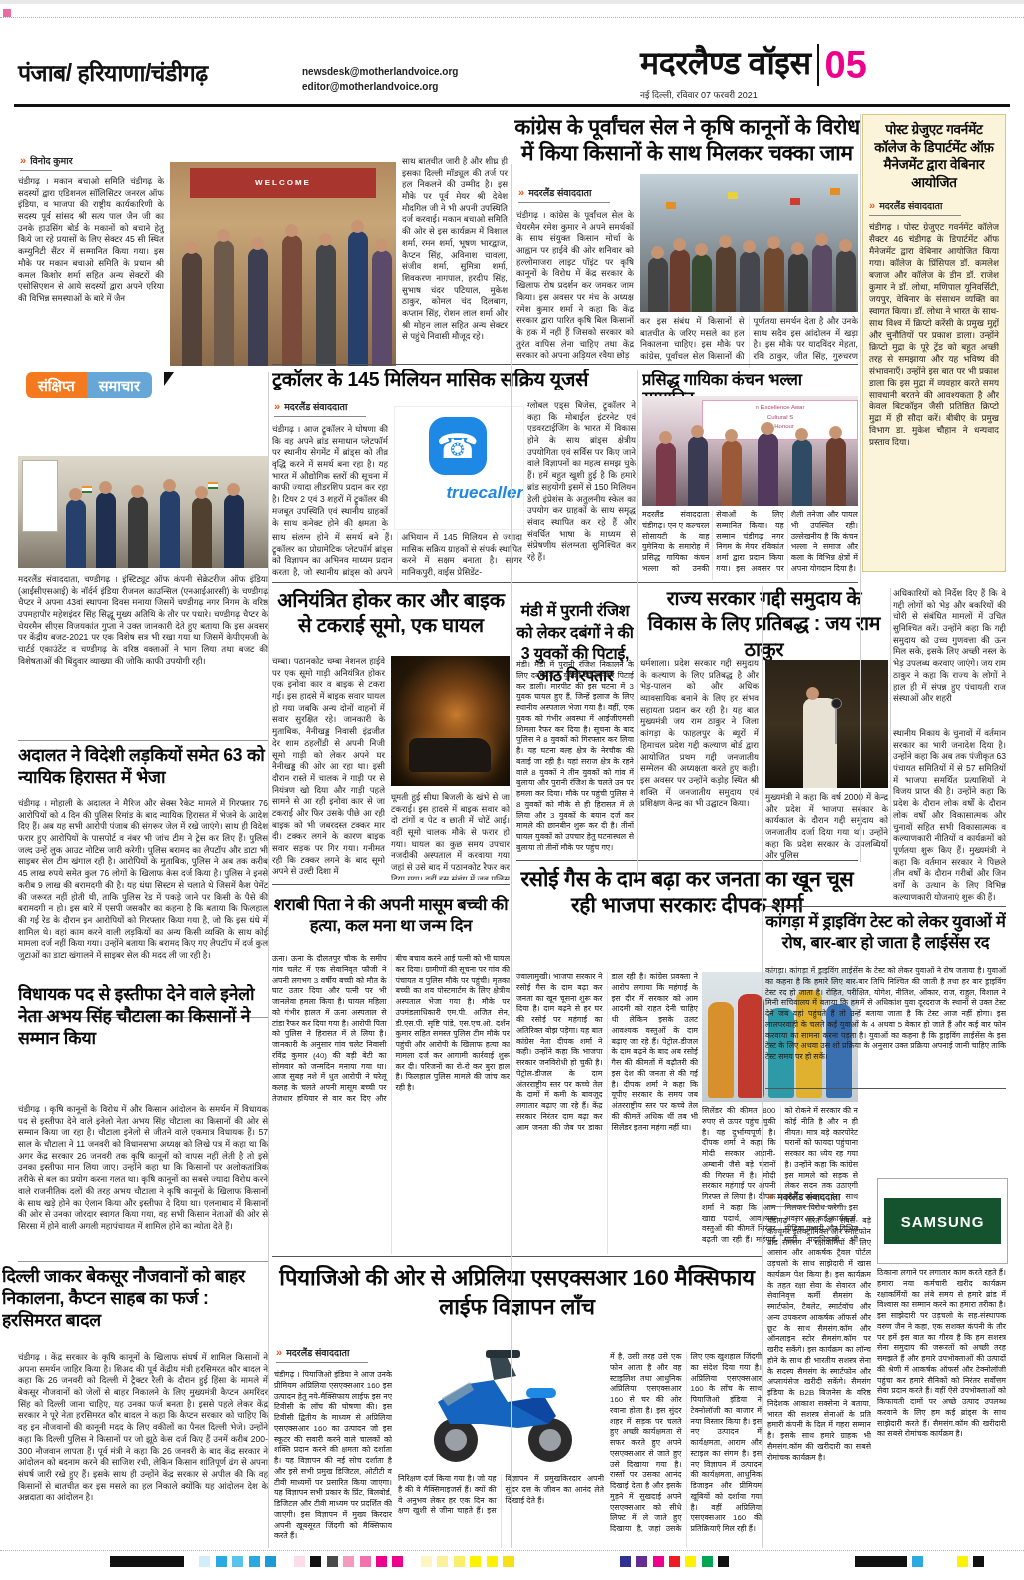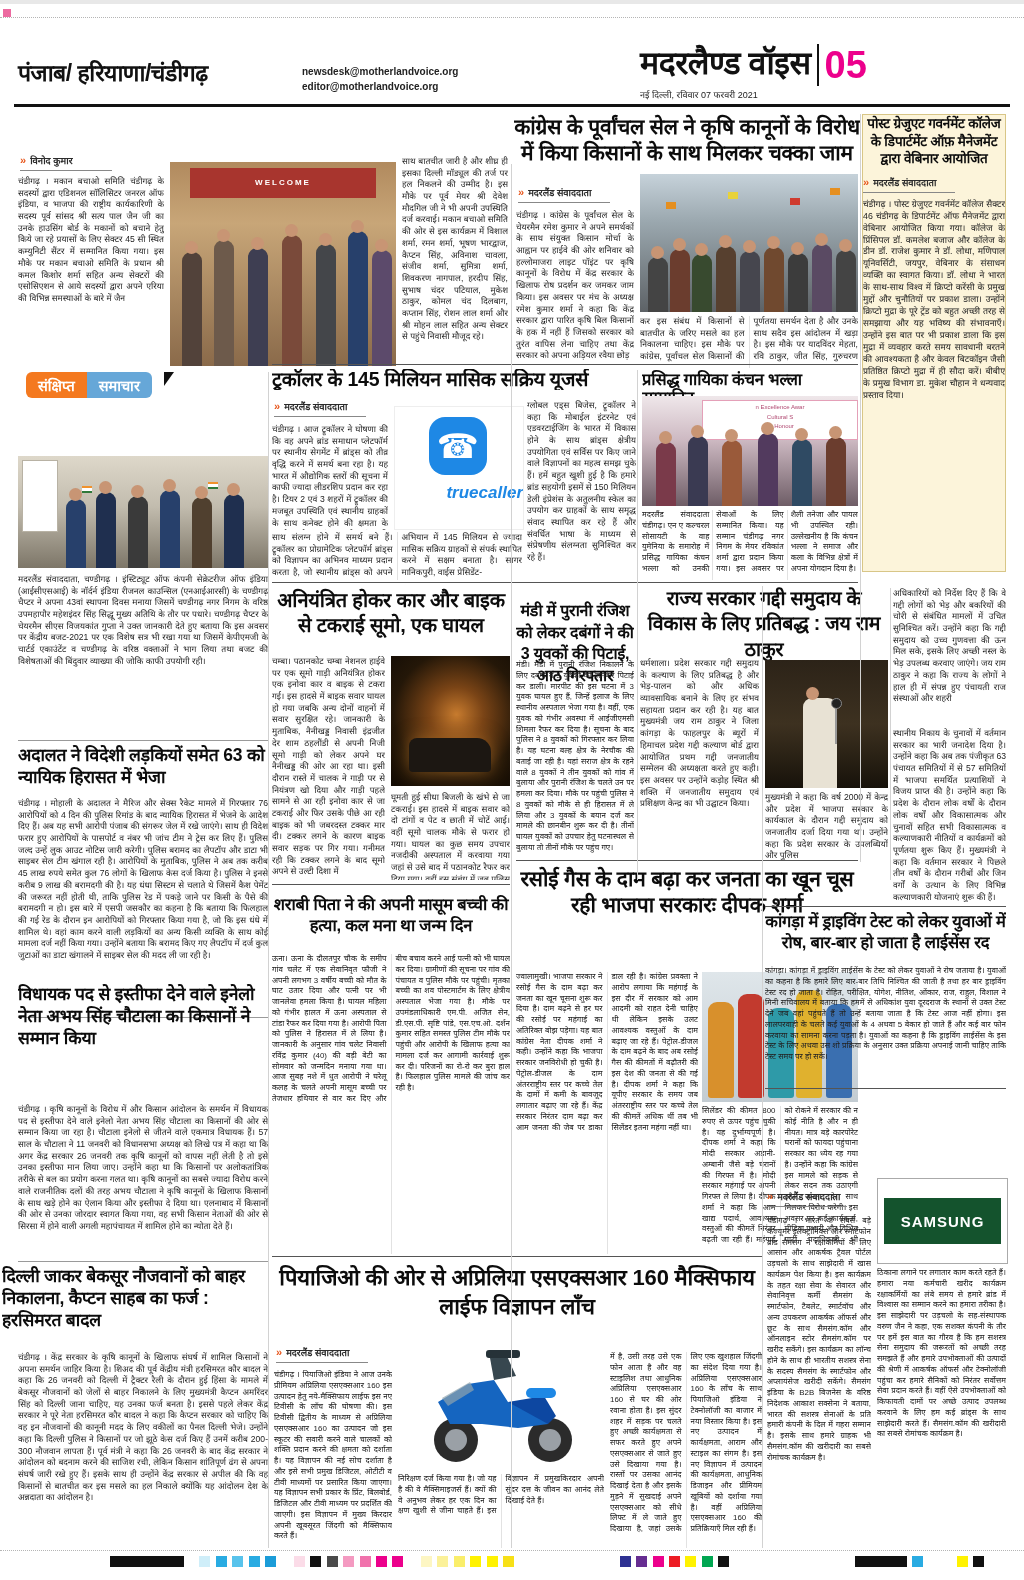--- a/index.html
+++ b/index.html
@@ -88,21 +88,21 @@
     <span class="p" style="left:148px;height:43%;background:#3c3c3c"></span>
     <span class="p" style="left:172px;height:49%;background:#5a4a63"></span>
     <span class="p" style="left:196px;height:45%;background:#444"></span>
     <span class="flag" style="left:26px;top:28px;background:#e58f20"></span>
     <span class="flag" style="left:88px;top:18px;background:#e8d23a"></span>
     <span class="flag" style="left:150px;top:24px;background:#cf3b2f"></span>
     <span class="flag" style="left:190px;top:14px;background:#e58f20"></span>
   </div>
   <div class="abs body cols2" style="left:640px;top:312px;width:218px;height:52px">कर इस संबंध में किसानों से बातचीत के जरिए मसले का हल निकालना चाहिए। इस मौके पर कांग्रेस, पूर्वांचल सेल किसानों की पूर्णतया समर्थन देता है और उनके साथ सदैव इस आंदोलन में खड़ा है। इस मौके पर यादविंदर मेहता, रवि ठाकुर, जीत सिंह, गुरुचरण सिंह (काला), हरी जी शर्मा, मुकेश प्रताप सिंह, राकेश सिंह, देवेंद्र सिंह, मुन्ना सिंह, नरेंद्र राजभर, रमेश तिवारी, दिलीप यादव, दिनेश चौहान व अन्य उपस्थित थे।</div>
 
-  <div class="abs creambox" style="left:862px;top:110px;width:144px;height:458px;box-sizing:border-box">
+  <div class="abs creambox" style="left:862px;top:110px;width:144px;height:458px;padding:6px;box-sizing:border-box">
     <div class="hl center" style="font-size:13.5px;line-height:1.3">पोस्ट ग्रेजुएट गवर्नमेंट कॉलेज के डिपार्टमेंट ऑफ़ मैनेजमेंट द्वारा वेबिनार आयोजित</div>
     <div class="byline" style="margin-top:8px">
       <span class="mark">»</span>
       <span>मदरलैंड संवाददाता</span>
     </div>
     <div class="byrule"></div>
     <div class="body" style="margin-top:6px;height:350px;font-size:8.8px">चंडीगढ़ । पोस्ट ग्रेजुएट गवर्नमेंट कॉलेज सैक्टर 46 चंडीगढ़ के डिपार्टमेंट ऑफ मैनेजमेंट द्वारा वेबिनार आयोजित किया गया। कॉलेज के प्रिंसिपल डॉ. कमलेश बजाज और कॉलेज के डीन डॉ. राजेश कुमार ने डॉ. लोधा, मणिपाल यूनिवर्सिटी, जयपुर, वेबिनार के संसाधन व्यक्ति का स्वागत किया। डॉ. लोधा ने भारत के साथ-साथ विश्व में क्रिप्टो करेंसी के प्रमुख मुद्दों और चुनौतियों पर प्रकाश डाला। उन्होंने क्रिप्टो मुद्रा के पूरे ट्रेंड को बहुत अच्छी तरह से समझाया और यह भविष्य की संभावनाएँ। उन्होंने इस बात पर भी प्रकाश डाला कि इस मुद्रा में व्यवहार करते समय सावधानी बरतने की आवश्यकता है और केवल बिटकॉइन जैसी प्रतिष्ठित क्रिप्टो मुद्रा में ही सौदा करें। बीबीए के प्रमुख विभाग डा. मुकेश चौहान ने धन्यवाद प्रस्ताव दिया।</div>
   </div>
 
   <div class="abs" style="left:26px;top:368px">

